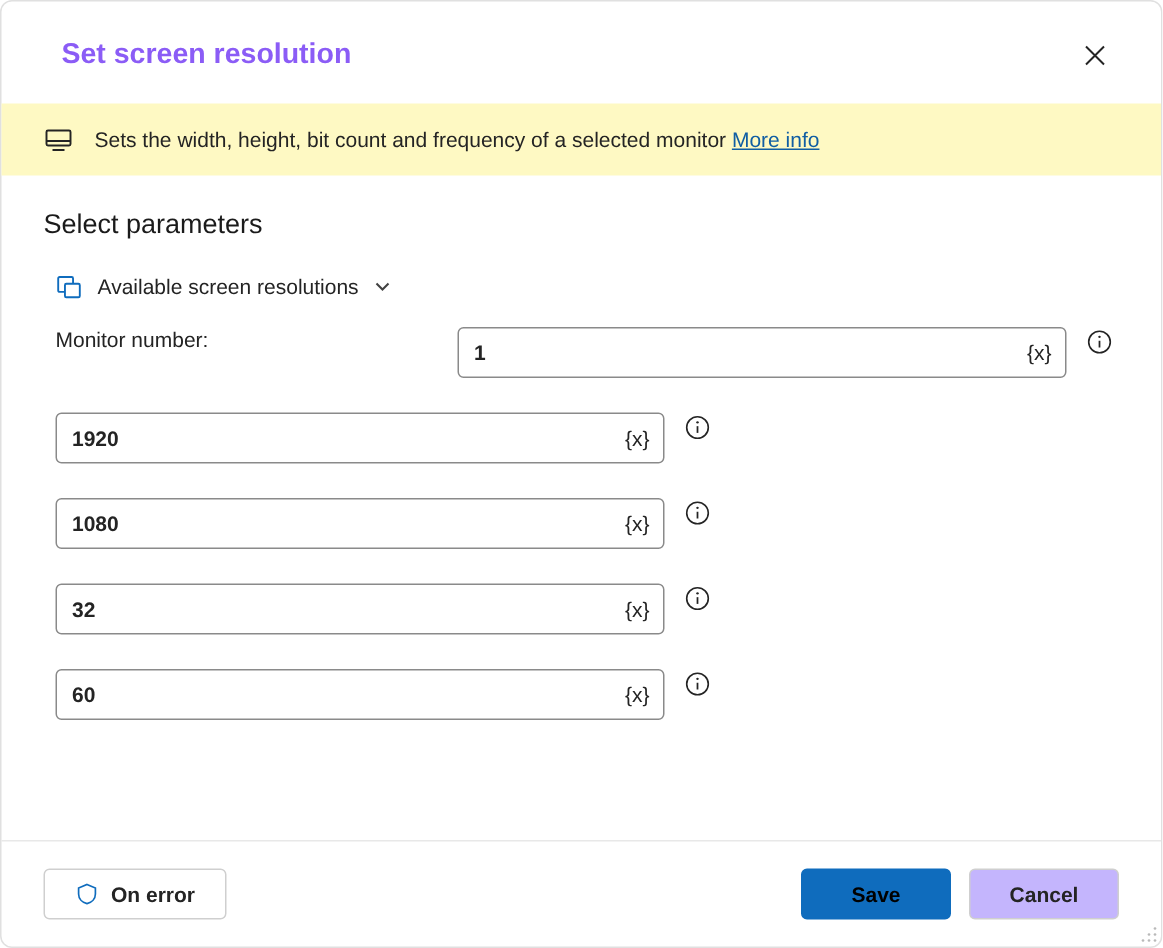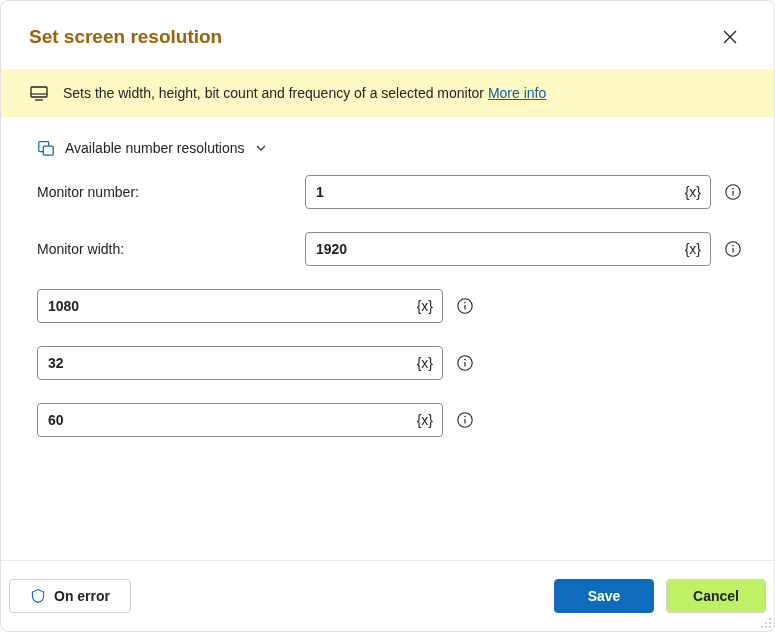--- a/index.html
+++ b/index.html
@@ -21,21 +21,22 @@
   }
   .header {
     display: flex;
     align-items: center;
     justify-content: space-between;
     padding: 20px 28px 16px 28px;
   }
   .title {
     font-size: 19px;
     font-weight: 600;
-    color: #a16207;
+    color: #8b5cf6;
+    margin-left: 12px;
   }
   .close-btn {
     width: 32px;
     height: 32px;
     display: flex;
     align-items: center;
     justify-content: center;
     cursor: pointer;
     color: #242424;
   }
@@ -75,21 +76,20 @@
     padding-left: 8px;
   }
   .var-section .icon-var {
     color: #0f6cbd;
   }
   .chev {
     color: #424242;
   }
   .row {
     display: flex;
-    align-items: center;
     margin-bottom: 23px;
     padding-left: 8px;
   }
   .row-label {
     width: 268px;
     font-size: 14px;
     color: #242424;
   }
   .input-wrap {
     position: relative;
@@ -122,21 +122,21 @@
     height: 20px;
     margin-left: 12px;
     display: flex;
     align-items: center;
     justify-content: center;
     cursor: pointer;
     color: #242424;
   }
   .footer {
     border-top: 1px solid #e8e8e8;
-    padding: 18px 8px;
+    padding: 18px 28px;
     display: flex;
     align-items: center;
     justify-content: space-between;
   }
   .btn {
     height: 34px;
     border-radius: 4px;
     padding: 0 20px;
     font-size: 14px;
     font-weight: 600;
@@ -148,25 +148,25 @@
     font-family: inherit;
   }
   .btn-outline {
     background: #fff;
     border: 1px solid #cfcfcf;
     color: #242424;
   }
   .btn-primary {
     background: #0f6cbd;
     border: 1px solid #0f6cbd;
-    color: #ffffff;
+    color: #000000;
     min-width: 100px;
   }
   .btn-secondary {
-    background: #bef264;
+    background: #c4b5fd;
     border: 1px solid #cfcfcf;
     color: #242424;
     min-width: 100px;
   }
   .right-buttons { display: flex; gap: 12px; }
   .resize-grip {
     position: absolute;
     right: 2px;
     bottom: 2px;
     width: 14px;
@@ -194,27 +194,28 @@
         <rect x="2" y="4" width="16" height="10" rx="1" fill="none" stroke="#242424" stroke-width="1.3"></rect>
         <line x1="2" y1="11" x2="18" y2="11" stroke="#242424" stroke-width="1.2"></line>
         <line x1="6" y1="17" x2="14" y2="17" stroke="#242424" stroke-width="1.3"></line>
       </svg>
     <div>
       <span>Sets the width, height, bit count and frequency of a selected monitor </span><a class="link">More info</a>
     </div>
   </div>
 
   <div class="body">
+    <div class="section-title">Select parameters</div>
 
     <div class="var-section">
       <svg class="icon-var" width="18" height="18" viewBox="0 0 20 20">
           <rect x="2" y="3" width="11" height="11" rx="1" fill="none" stroke="#0f6cbd" stroke-width="1.4"></rect>
           <rect x="7" y="8" width="11" height="10" rx="1" fill="#fff" stroke="#0f6cbd" stroke-width="1.4"></rect>
         </svg>
-      <span>Available number resolutions</span>
+      <span>Available screen resolutions</span>
       <svg class="chev" width="12" height="12" viewBox="0 0 12 12">
           <path d="M2 4 L6 8 L10 4" fill="none" stroke="currentColor" stroke-width="1.4"></path>
         </svg>
     </div>
 
     <div class="row">
       <div class="row-label">Monitor number:</div>
       <div class="input-wrap">
         <input class="text-input" value="1" style="">
         <span class="token">{x}</span>
@@ -222,21 +223,20 @@
       <div class="info-icon">
         <svg width="18" height="18" viewBox="0 0 20 20">
             <circle cx="10" cy="10" r="8" fill="none" stroke="currentColor" stroke-width="1.2"></circle>
             <circle cx="10" cy="6.2" r="0.9" fill="currentColor"></circle>
             <line x1="10" y1="9" x2="10" y2="14" stroke="currentColor" stroke-width="1.3"></line>
           </svg>
       </div>
     </div>
 
     <div class="row">
-      <div class="row-label">Monitor width:</div>
       <div class="input-wrap">
         <input class="text-input" value="1920" style="">
         <span class="token">{x}</span>
       </div>
       <div class="info-icon">
         <svg width="18" height="18" viewBox="0 0 20 20">
             <circle cx="10" cy="10" r="8" fill="none" stroke="currentColor" stroke-width="1.2"></circle>
             <circle cx="10" cy="6.2" r="0.9" fill="currentColor"></circle>
             <line x1="10" y1="9" x2="10" y2="14" stroke="currentColor" stroke-width="1.3"></line>
           </svg>

